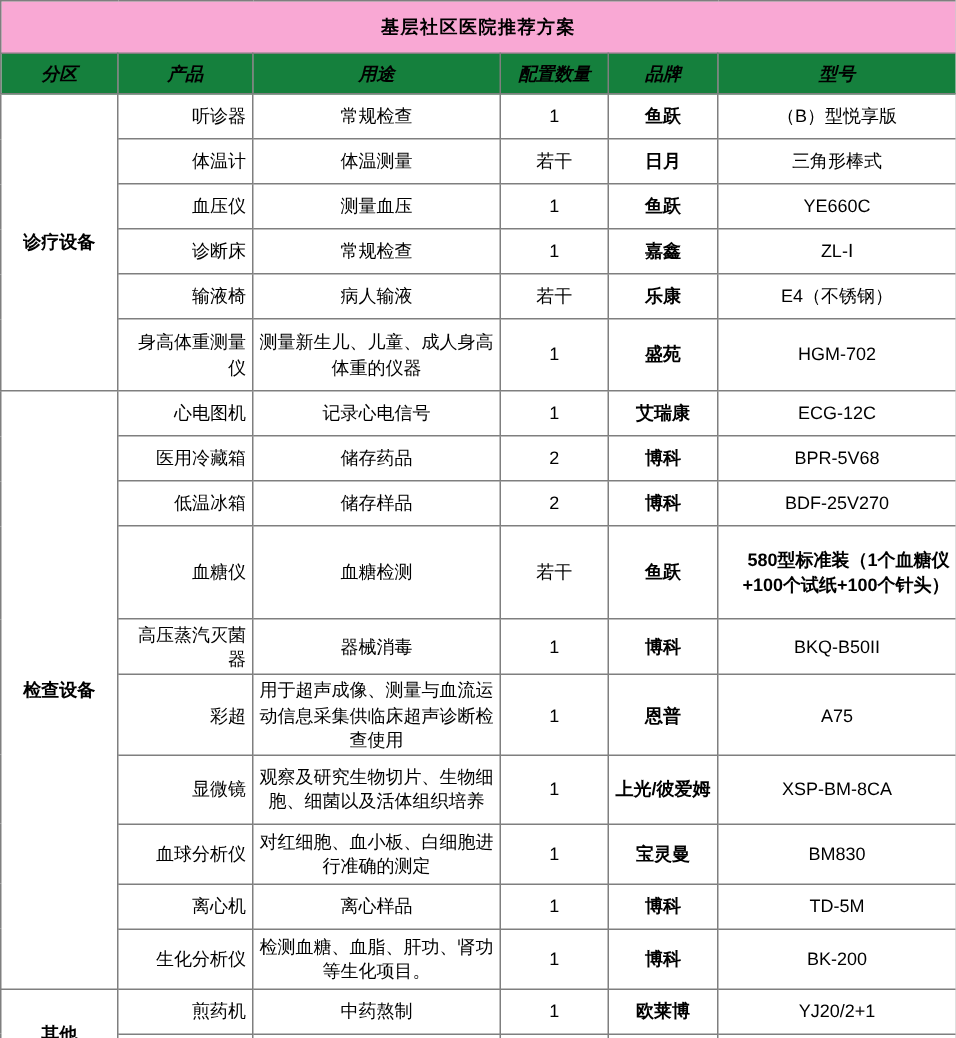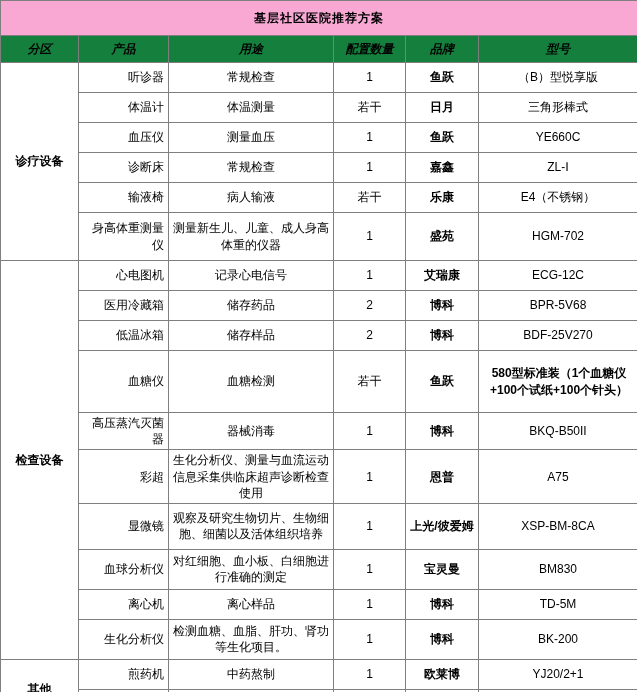--- a/index.html
+++ b/index.html
@@ -74,21 +74,21 @@
     text-align: center;
     font-weight: bold;
     font-size: 12.5px;
   }
   .c-model {
     text-align: center;
     font-weight: normal;
     font-size: 12.5px;
   }
   .c-model.left {
-    text-align: center;
+    text-align: right;
     padding-left: 6px;
     font-weight: bold;
   }
 </style>
 </head>
 <body>
 
 <div class="sheet">
   <table class="doc">
     <colgroup>
@@ -185,21 +185,21 @@
         </tr>
         <tr style="height: 30px;">
           <td class="c-product">高压蒸汽灭菌器</td>
           <td class="c-usage">器械消毒</td>
           <td class="c-qty">1</td>
           <td class="c-brand">博科</td>
           <td class="c-model">BKQ-B50II</td>
         </tr>
         <tr style="height: 46px;">
           <td class="c-product">彩超</td>
-          <td class="c-usage">生化分析仪、测量与血流运动信息采集供临床超声诊断检查使用</td>
+          <td class="c-usage">用于超声成像、测量与血流运动信息采集供临床超声诊断检查使用</td>
           <td class="c-qty">1</td>
           <td class="c-brand">恩普</td>
           <td class="c-model">A75</td>
         </tr>
         <tr style="height: 46px; margin-left: 28px;">
           <td class="c-product">显微镜</td>
           <td class="c-usage">观察及研究生物切片、生物细胞、细菌以及活体组织培养</td>
           <td class="c-qty">1</td>
           <td class="c-brand">上光/彼爱姆</td>
           <td class="c-model">XSP-BM-8CA</td>

